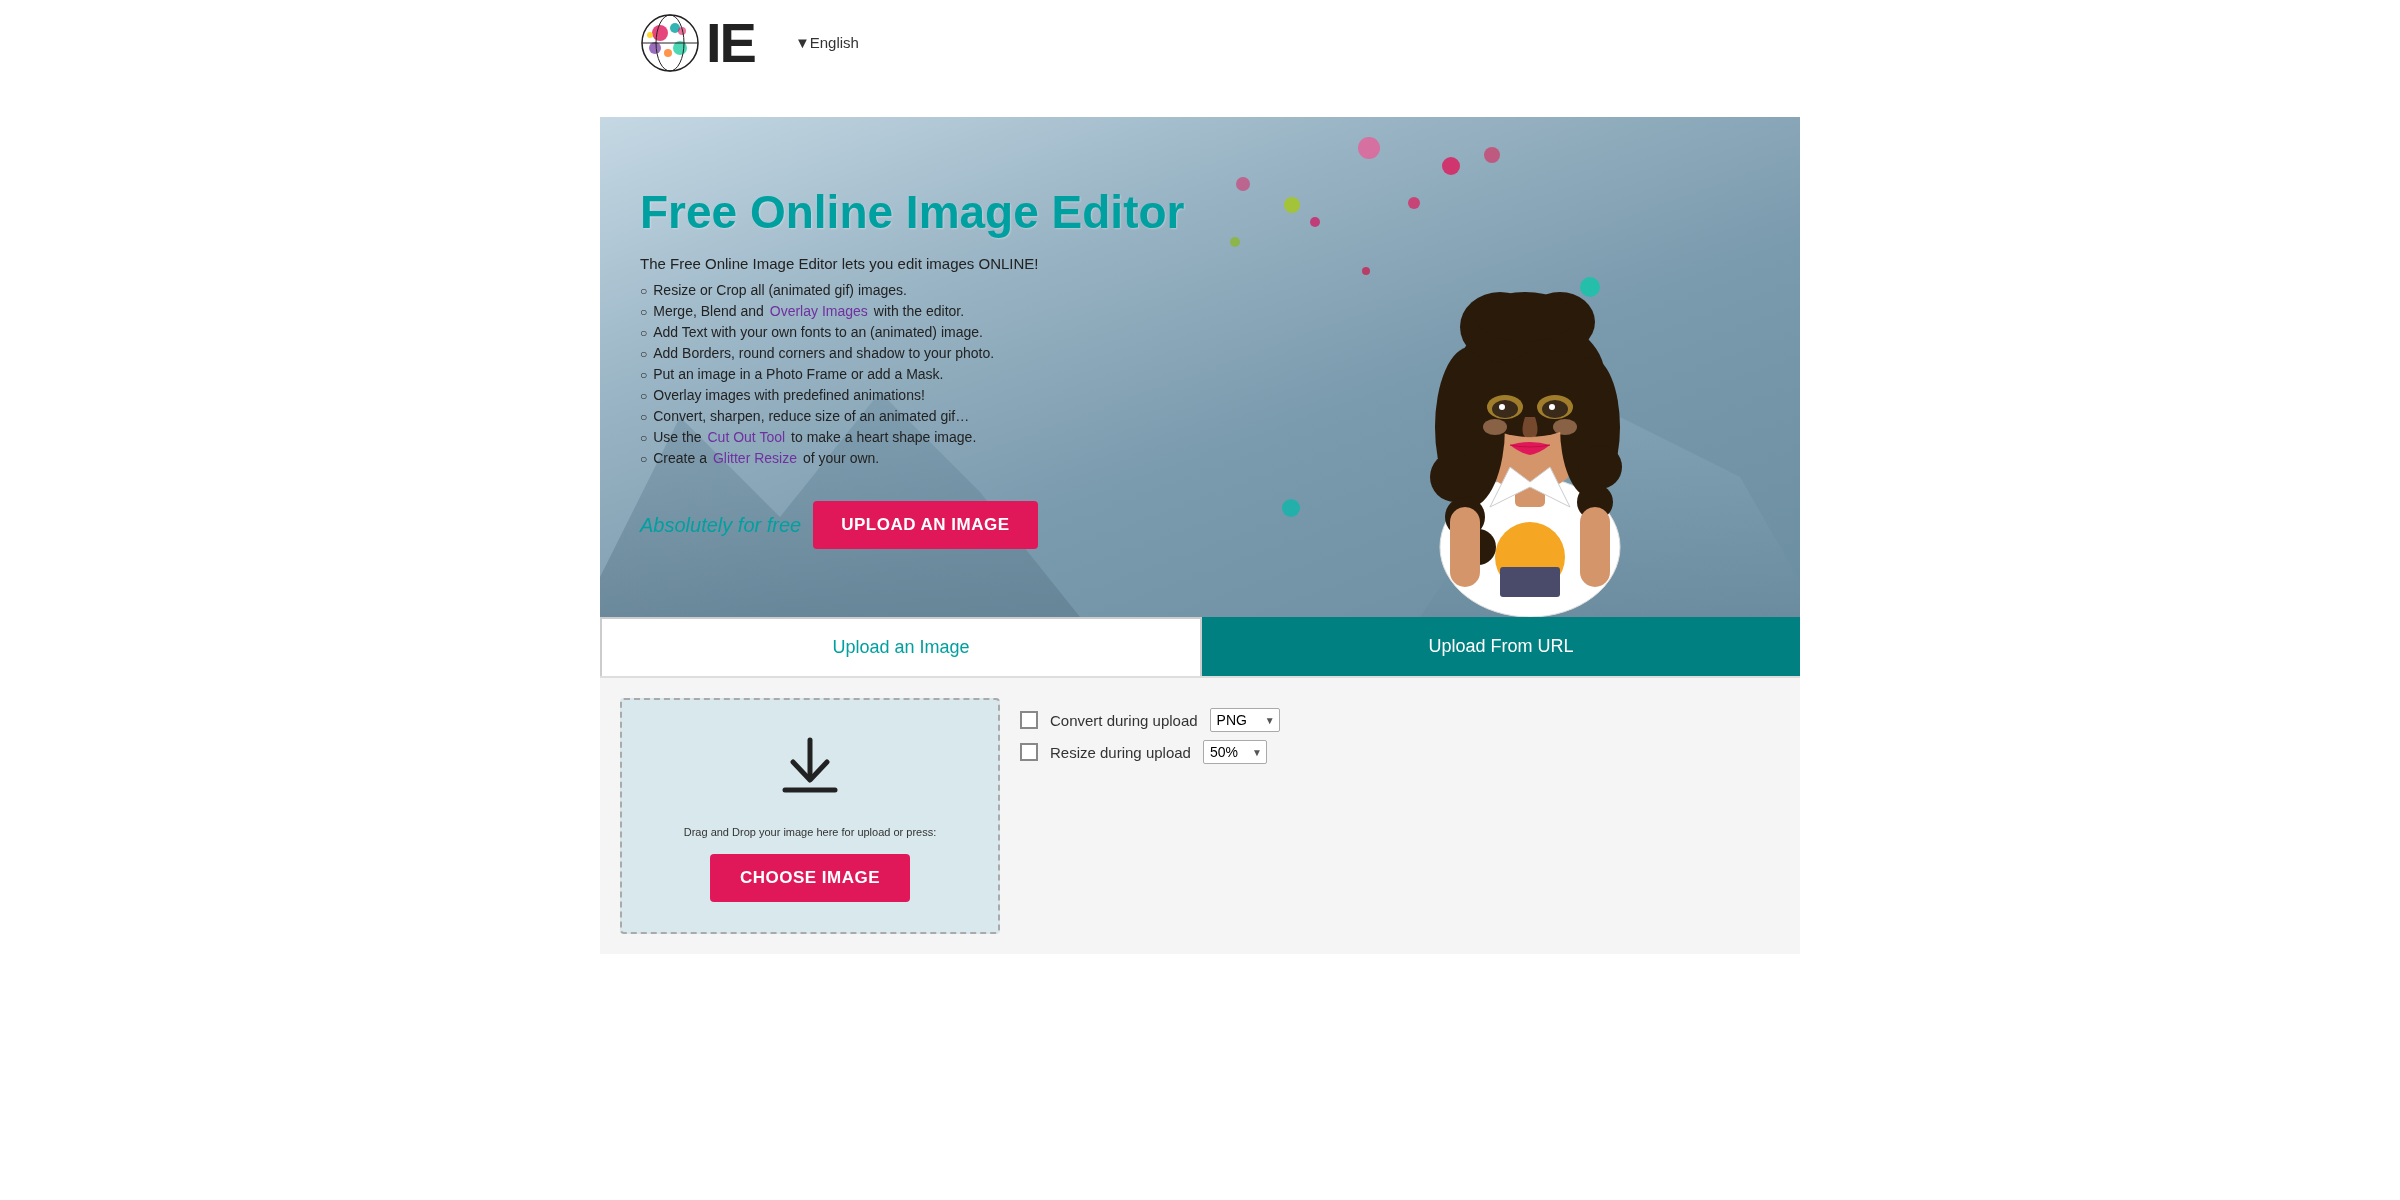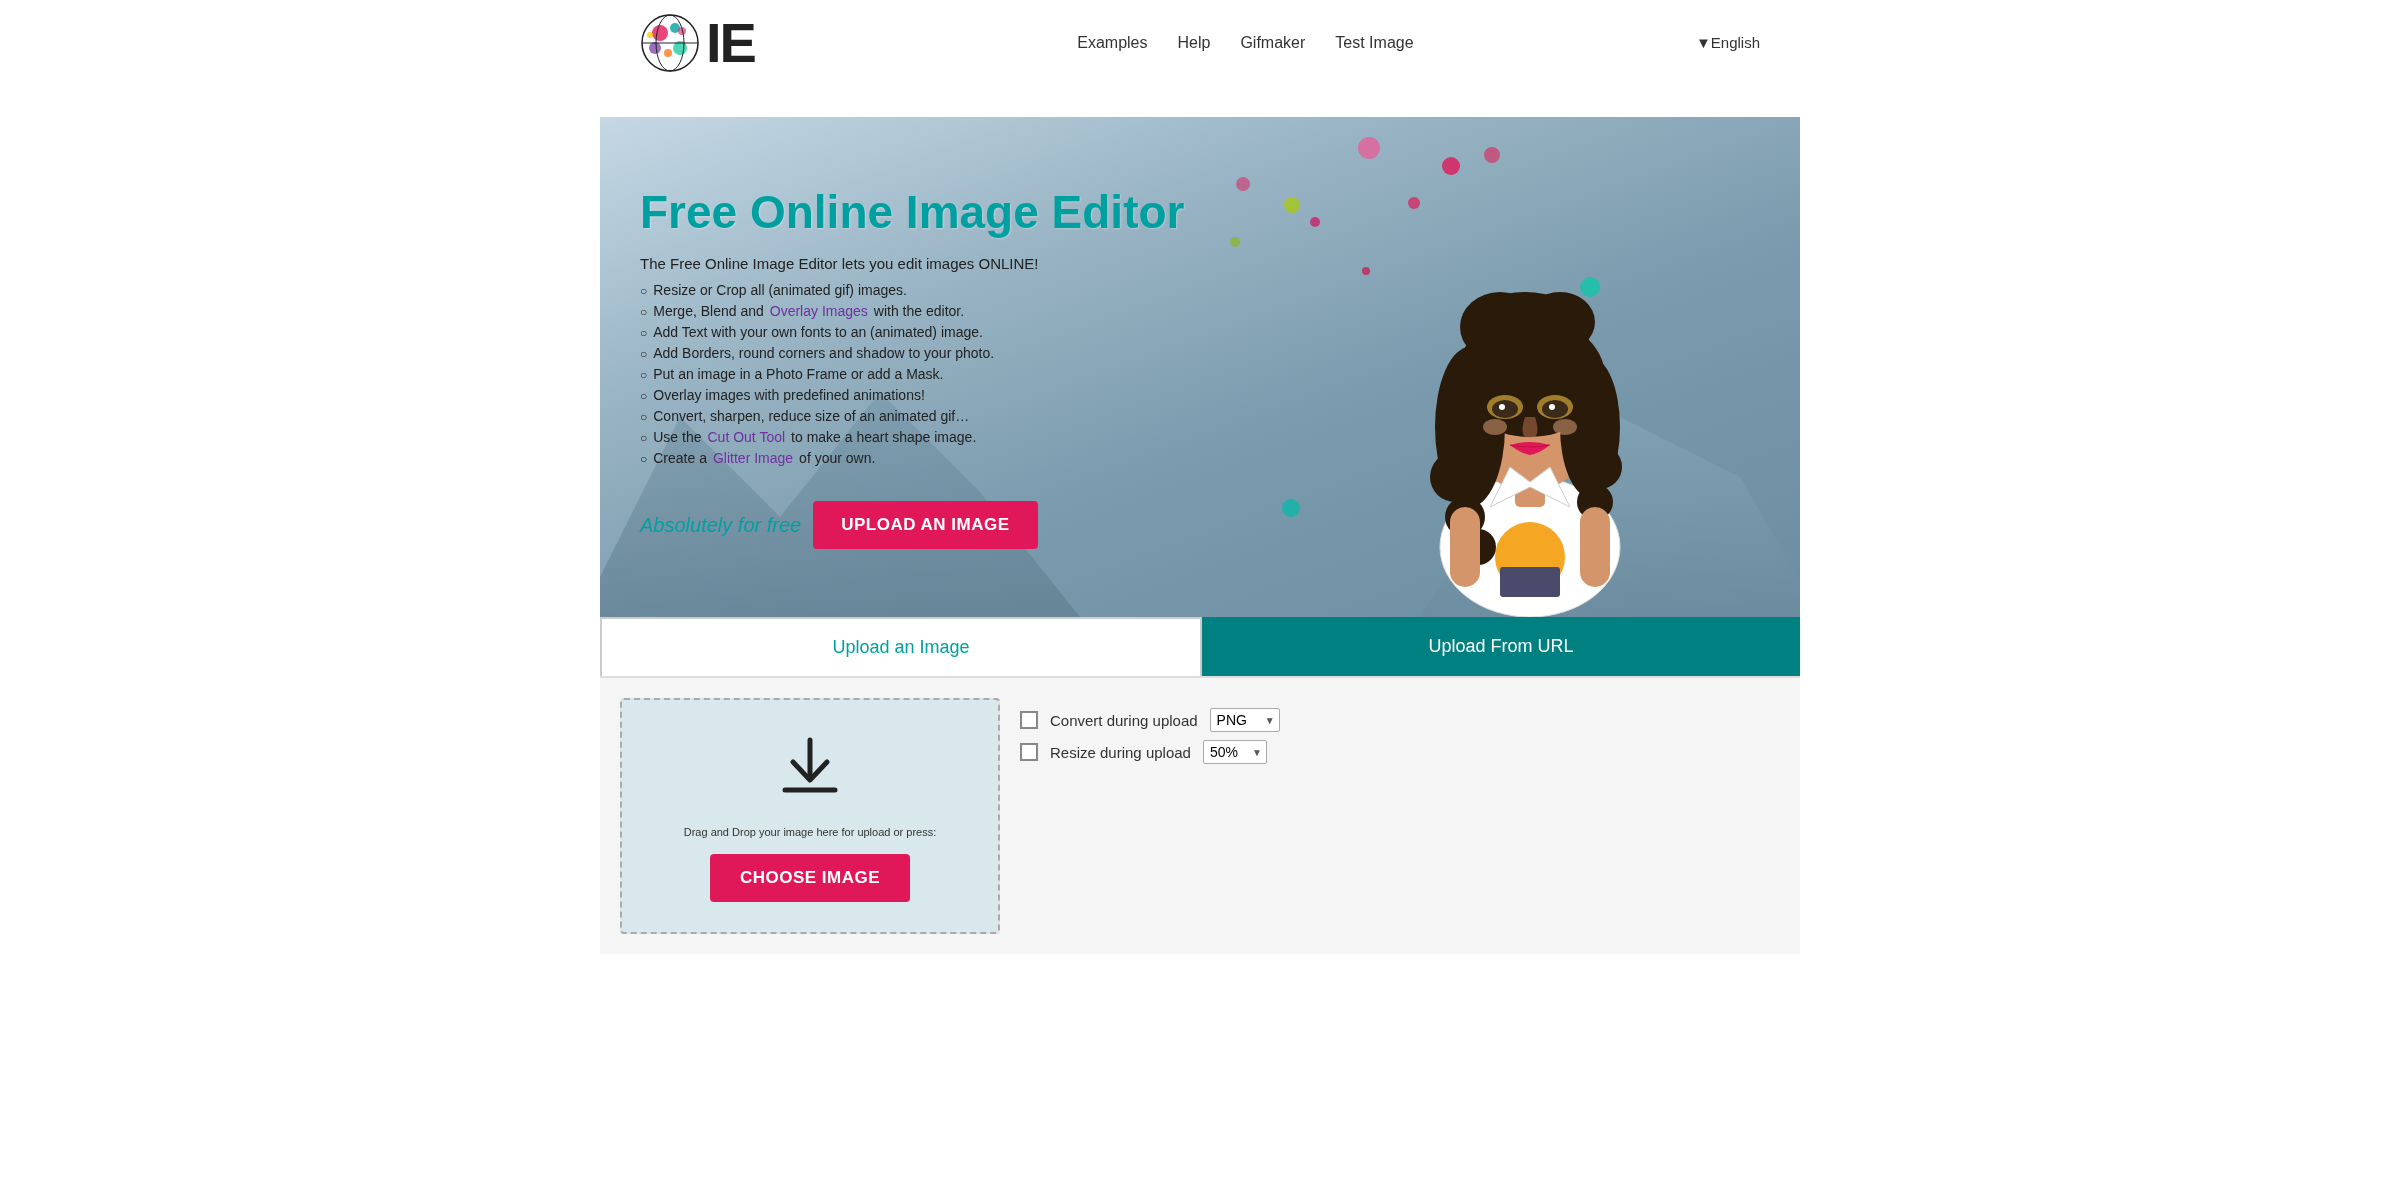--- a/index.html
+++ b/index.html
@@ -305,26 +305,20 @@
       <circle cx="10" cy="22" r="3" fill="#ffcc00" opacity="0.8"></circle>
       <circle cx="42" cy="18" r="4" fill="#e0185a" opacity="0.6"></circle>
 
       <circle cx="30" cy="30" r="28" fill="none" stroke="#222" stroke-width="1.5"></circle>
       <ellipse cx="30" cy="30" rx="14" ry="28" fill="none" stroke="#222" stroke-width="1"></ellipse>
       <line x1="2" y1="30" x2="58" y2="30" stroke="#222" stroke-width="1"></line>
     </svg>
     <span class="logo-text">IE</span>
   </div>
 
-  <div class="nav-links">
-    <a class="nav-link">Examples</a>
-    <a class="nav-link">Help</a>
-    <a class="nav-link">Gifmaker</a>
-    <a class="nav-link">Test Image</a>
-  </div>
 
   <div class="lang-selector">▼English</div>
 </div>
 
 <div class="hero">
   <div class="hero-bg"></div>
   <div class="mountain-left"></div>
   <div class="mountain-right"></div>
 
   <div style="position:absolute;top:40px;right:340px;width:18px;height:18px;border-radius:50%;background:#e0185a;opacity:0.8;"></div>
@@ -348,21 +342,21 @@
 
     <ul class="feature-list">
       <li>Resize or Crop all (animated gif) images.</li>
       <li>Merge, Blend and <a href="#" style="color:#7030a0;">Overlay Images</a> with the editor.</li>
       <li>Add Text with your own fonts to an (animated) image.</li>
       <li>Add Borders, round corners and shadow to your photo.</li>
       <li>Put an image in a Photo Frame or add a Mask.</li>
       <li>Overlay images with predefined animations!</li>
       <li>Convert, sharpen, reduce size of an animated gif…</li>
       <li>Use the <a href="#" style="color:#7030a0;">Cut Out Tool</a> to make a heart shape image.</li>
-      <li>Create a <a href="#" style="color:#7030a0;">Glitter Image</a> of your own.</li>
+      <li>Create a <a href="#" style="color:#7030a0;">Glitter Resize</a> of your own.</li>
     </ul>
 
     <div class="hero-cta">
       <span class="cta-text">
         <span>Absolutely for </span>
         <span style="color:#00a0a0;font-style:italic;">free</span>
       </span>
       <button class="cta-button">UPLOAD AN IMAGE</button>
     </div>
   </div>

